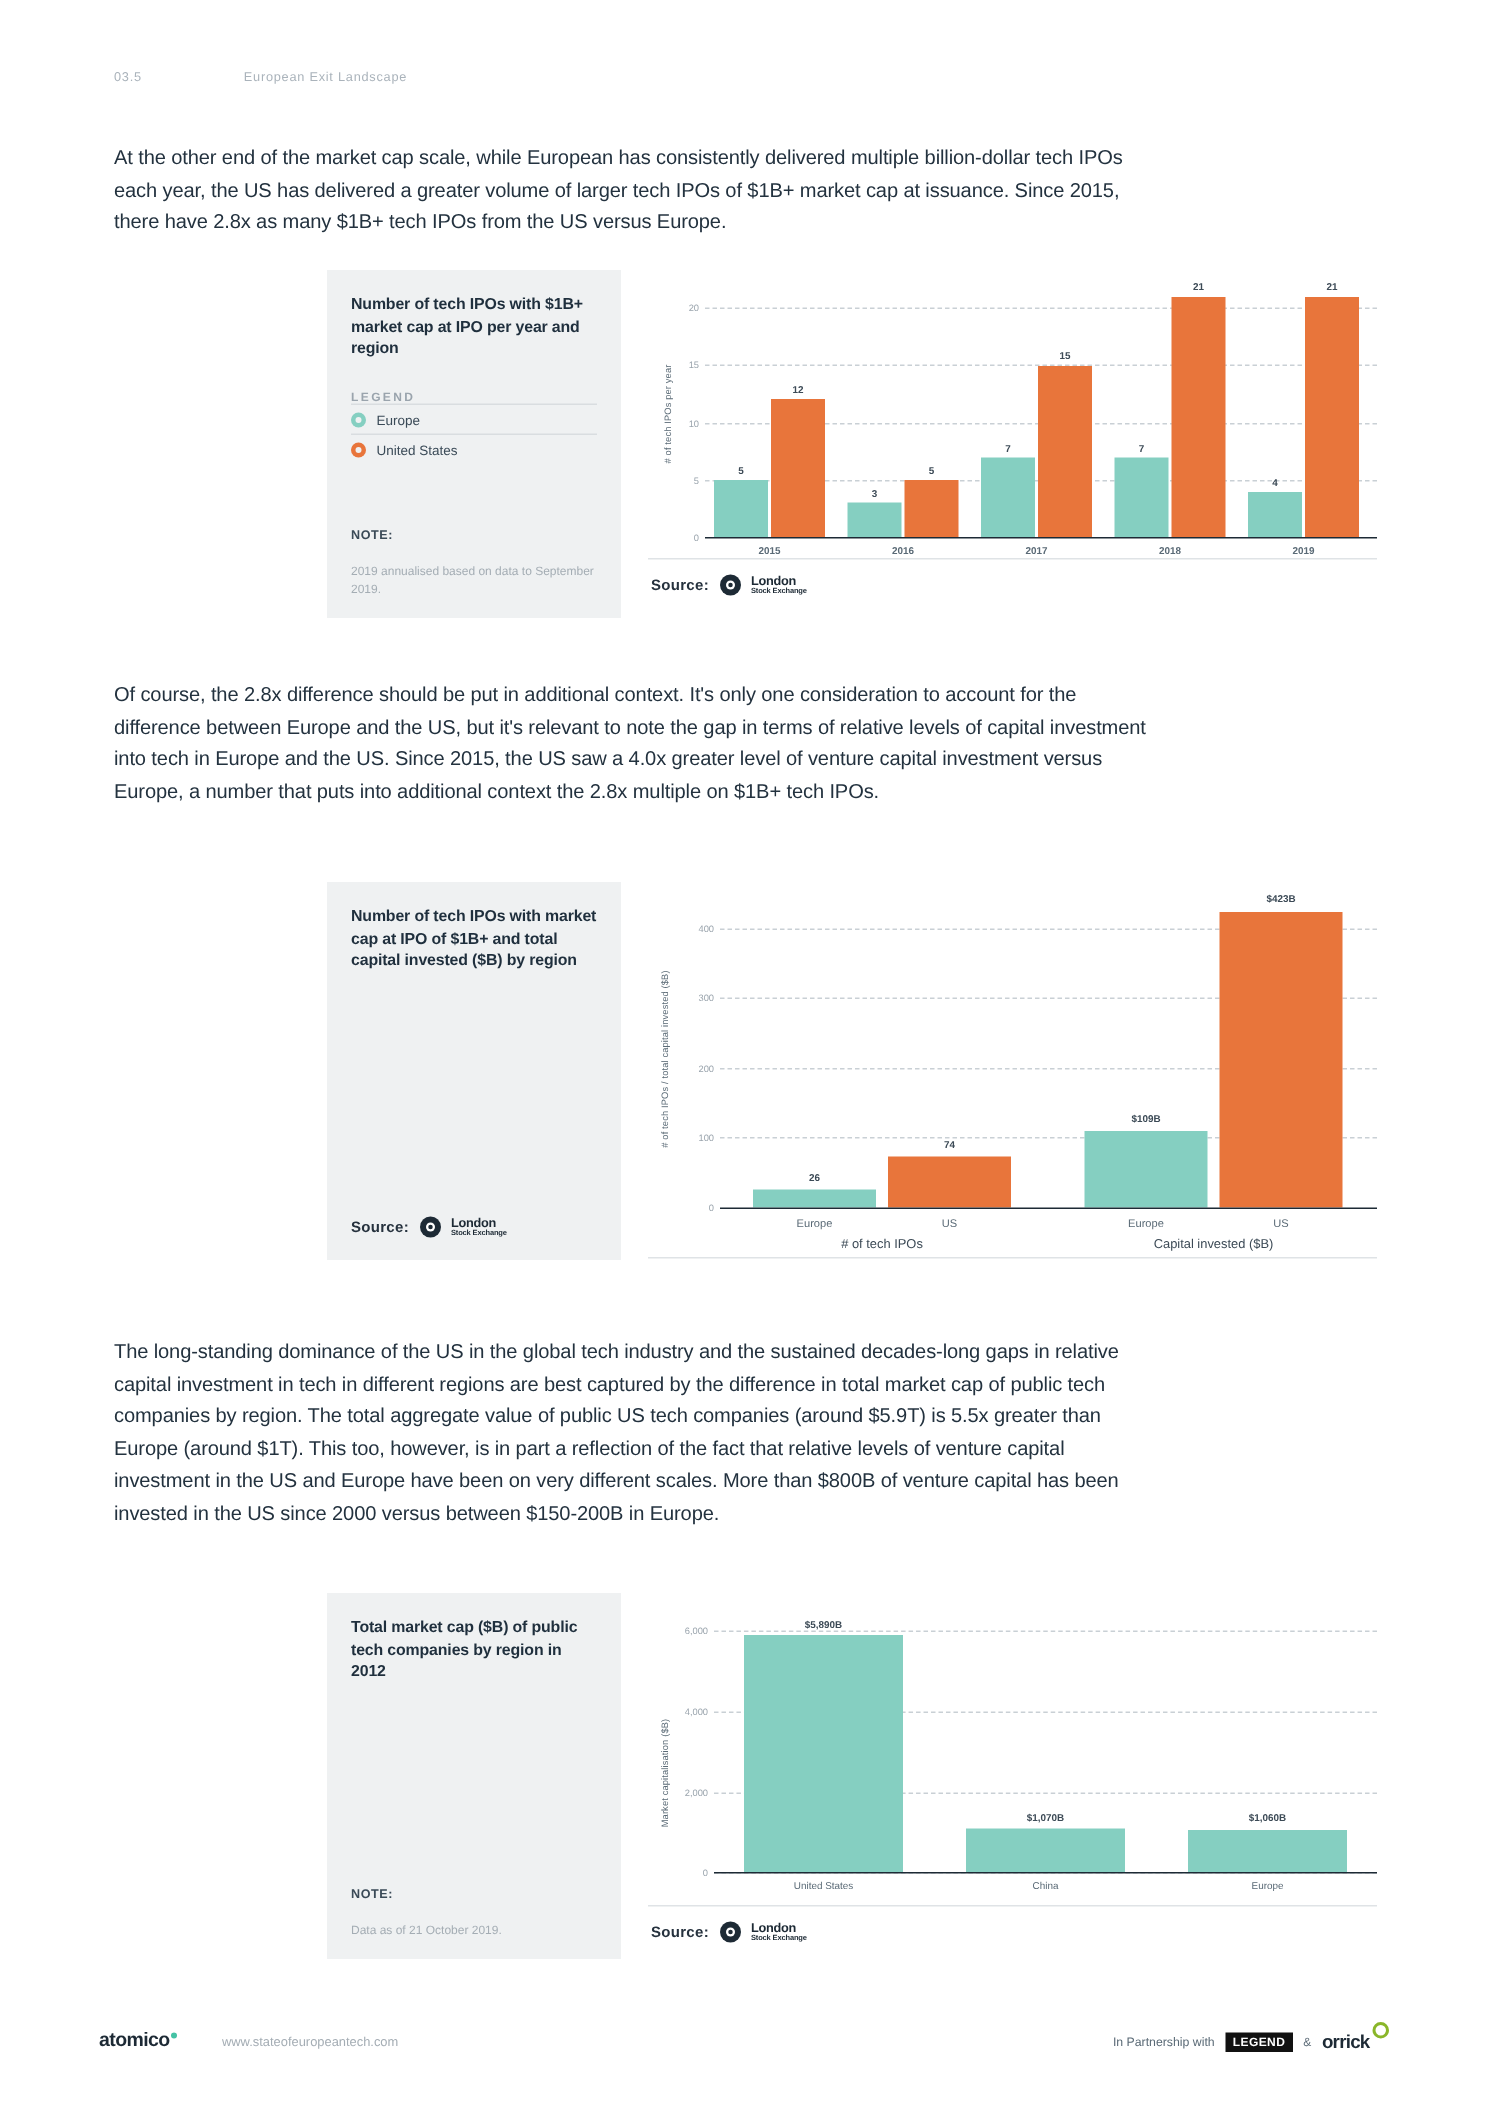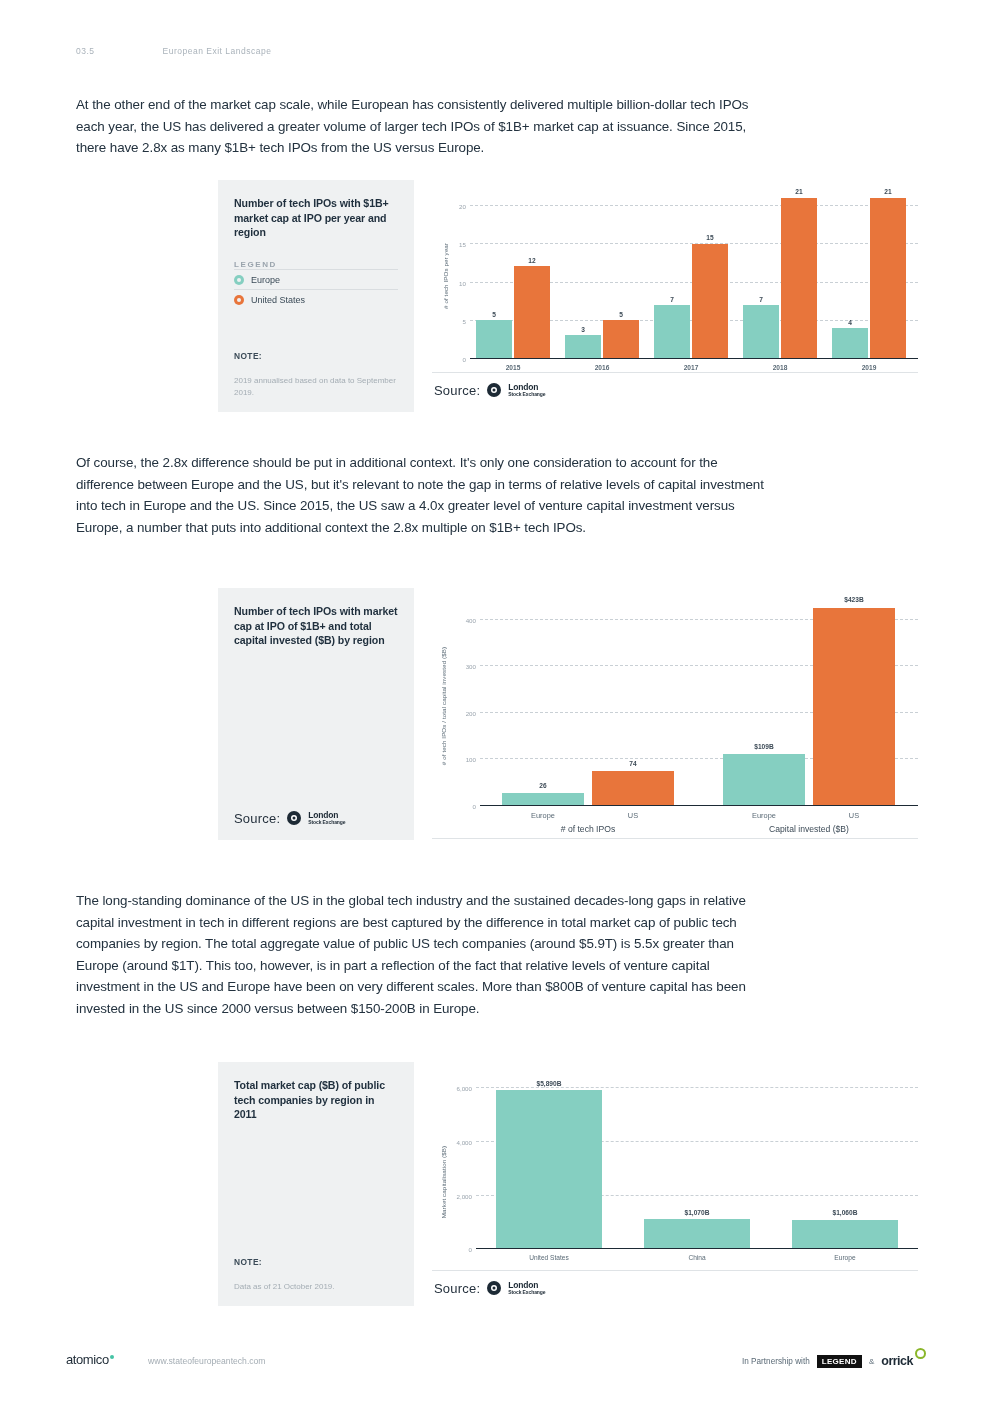--- a/index.html
+++ b/index.html
@@ -64,21 +64,21 @@
   .note-body {
     margin-top: 14px; font-size: 8px; line-height: 11.5px; color: #a4adb4;
   }
   .spacer { flex: 1 1 auto; }
 
   
   .source {
     display: flex; align-items: center; gap: 6px;
   }
   .source-word {
-    font-size: 13px; font-weight: normal; color: #26323e; letter-spacing: .2px;
+    font-size: 10px; font-weight: bold; color: #26323e; letter-spacing: .2px;
   }
   .lse-mark { width: 16px; height: 16px; flex: 0 0 auto; }
   .lse-words { display: flex; flex-direction: column; line-height: 1; }
   .lse-l1 { font-size: 8.5px; font-weight: bold; color: #1d2a35; letter-spacing: -0.2px;}
   .lse-l2 { font-size: 5px; font-weight: bold; color: #1d2a35; letter-spacing: -0.1px;}
 
   
   .chart-area { position: absolute; background: #fff; }
   .plot {
     position: absolute; left: 0; top: 0; right: 0; bottom: 0;
@@ -117,21 +117,21 @@
     font-size: 8.6px; color: #3c4a56; transform: translateX(-50%);
   }
   .chart-rule {
     position: absolute; left: 0; right: 0; border-top: 1px solid #dfe3e6;
   }
 
   
   .footer { position: absolute; left: 0; right: 0; top: 1352px; height: 30px; }
   .atomico {
     position: absolute; left: 66px; top: 0;
-    font-size: 13px; font-weight: normal; color: #1d2a35; letter-spacing: -0.4px;
+    font-size: 13px; font-weight: bold; color: #1d2a35; letter-spacing: -0.4px;
   }
   .atomico .dot {
     display: inline-block; width: 4px; height: 4px; border-radius: 50%;
     background: #45c3a5; vertical-align: super; margin-left: 1px;
   }
   .site-url {
     position: absolute; left: 148px; top: 4px;
     font-size: 8.6px; color: #a4adb4;
   }
   .page-no {
@@ -324,21 +324,21 @@
 
       <div class="chart-rule" style="top:250px;"></div>
     </div>
   </div>
 
   <p class="para" id="para-3">The long-standing dominance of the US in the global tech industry and the sustained decades-long gaps in relative capital investment in tech in different regions are best captured by the difference in total market cap of public tech companies by region. The total aggregate value of public US tech companies (around $5.9T) is 5.5x greater than Europe (around $1T). This too, however, is in part a reflection of the fact that relative levels of venture capital investment in the US and Europe have been on very different scales. More than $800B of venture capital has been invested in the US since 2000 versus between $150-200B in Europe.</p>
 
   <div class="figure" id="figure-3" style="left:218px; top:1062px; width:700px; height:244px;">
 
     <div class="fig-panel" style="height:244px;">
-      <div class="fig-title">Total market cap ($B) of public tech companies by region in 2011</div>
+      <div class="fig-title">Total market cap ($B) of public tech companies by region in 2012</div>
       <div class="spacer"></div>
       <div class="note-head">NOTE:</div>
       <div class="note-body">Data as of 21 October 2019.</div>
     </div>
 
     <div class="chart-area" style="left:214px; top:0; width:486px; height:244px;">
 
       <span class="ylabel" style="left:8px; top:120px;">Market capitalisation ($B)</span>
 
       <div class="plot" style="left:44px; top:20px; width:442px; height:166px;">

